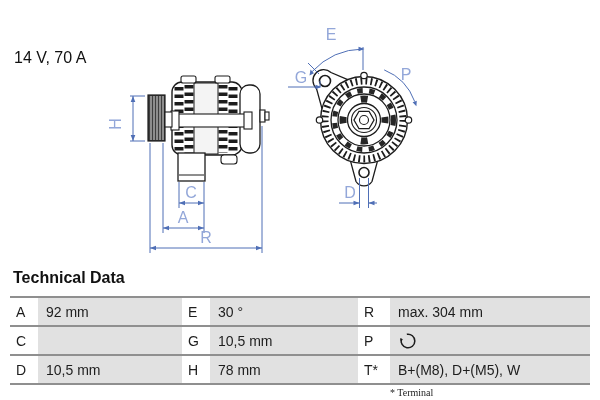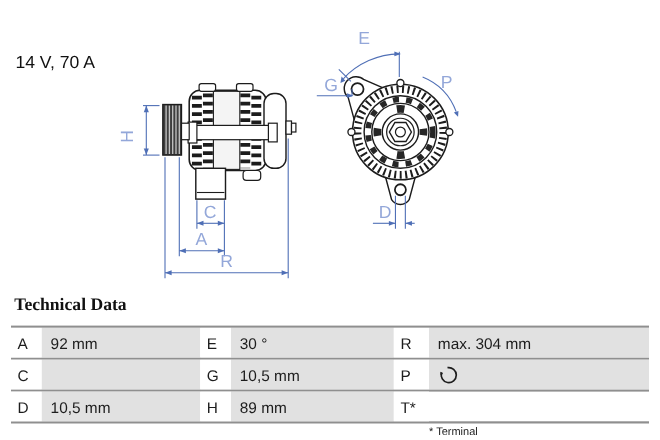--- a/index.html
+++ b/index.html
@@ -3,31 +3,31 @@
 <meta charset="utf-8">
 <style>
   html,body { margin:0; padding:0; background:#fff; }
   .page {
     position:relative; width:600px; height:400px; background:#ffffff;
     font-family:"Liberation Sans", sans-serif; overflow:hidden; color:#1d1d1d;
   }
   .title { position:absolute; top:8px; left:14px; font-size:16px; color:#111;margin-top:41px; }
   .diagram { position:absolute; top:0; left:0; }
   .dim-label { font-family:"Liberation Sans", sans-serif; font-size:16px; fill:#93a7d9; }
-  .heading { position:absolute; top:269px; left:13px; font-size:16px; font-weight:bold; color:#111;font-family:Liberation Serif, serif; }
+  .heading { position:absolute; top:269px; left:13px; font-size:16px; font-weight:bold; color:#111; }
   .tech-table { position:absolute; top:296px; left:10px; width:580px; }
   .trow {
     display:grid; grid-template-columns:28px 144px 28px 148px 32px 1fr;
     border-top:2px solid #8f8f8f; height:27px;
   }
   .trow:last-child { border-bottom:2px solid #8f8f8f; }
   .k { background:#ffffff; display:flex; align-items:center; padding-left:6px; font-size:14px; }
   .v { background:#e1e1e1; display:flex; align-items:center; padding-left:8px; font-size:14px; }
   .rot-icon { display:block; }
-  .footnote { position:absolute; top:387px; left:390px; font-size:10px; color:#222; }
+  .footnote { position:absolute; top:387px; left:390px; font-size:10px; color:#222;font-family:Liberation Serif, serif; }
 </style>
 </head>
 <body>
 
 <div class="page">
 
   <div class="title">14 V, 70 A</div>
 
   <svg class="diagram" width="600" height="264" viewBox="0 0 600 264">
 
@@ -174,20 +174,21 @@
         <svg class="rot-icon" width="20" height="20" viewBox="0 0 22 22">
           <path d="M9.7,3.61 A7.5,7.5 0 1 1 3.95,8.43" fill="none" stroke="#1d1d1d" stroke-width="1.7"></path>
           <polygon points="2.45,11.0 5.35,9.23 2.55,7.63" fill="#1d1d1d"></polygon>
         </svg>
       </div>
     </div>
     <div class="trow">
       <div class="k">D</div>
       <div class="v">10,5 mm</div>
       <div class="k">H</div>
-      <div class="v">89 mm</div>
+      <div class="v">78 mm</div>
       <div class="k">T*</div>
+      <div class="v">B+(M8), D+(M5), W</div>
     </div>
   </div>
 
   <div class="footnote">* Terminal</div>
 
 </div>
 
 </body></html>

